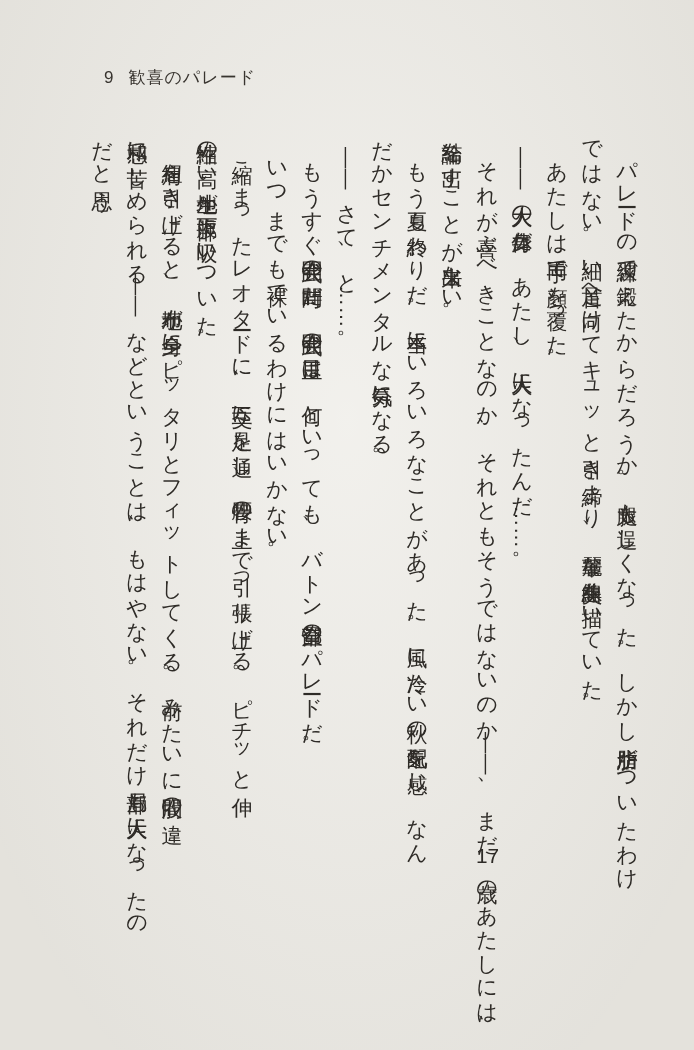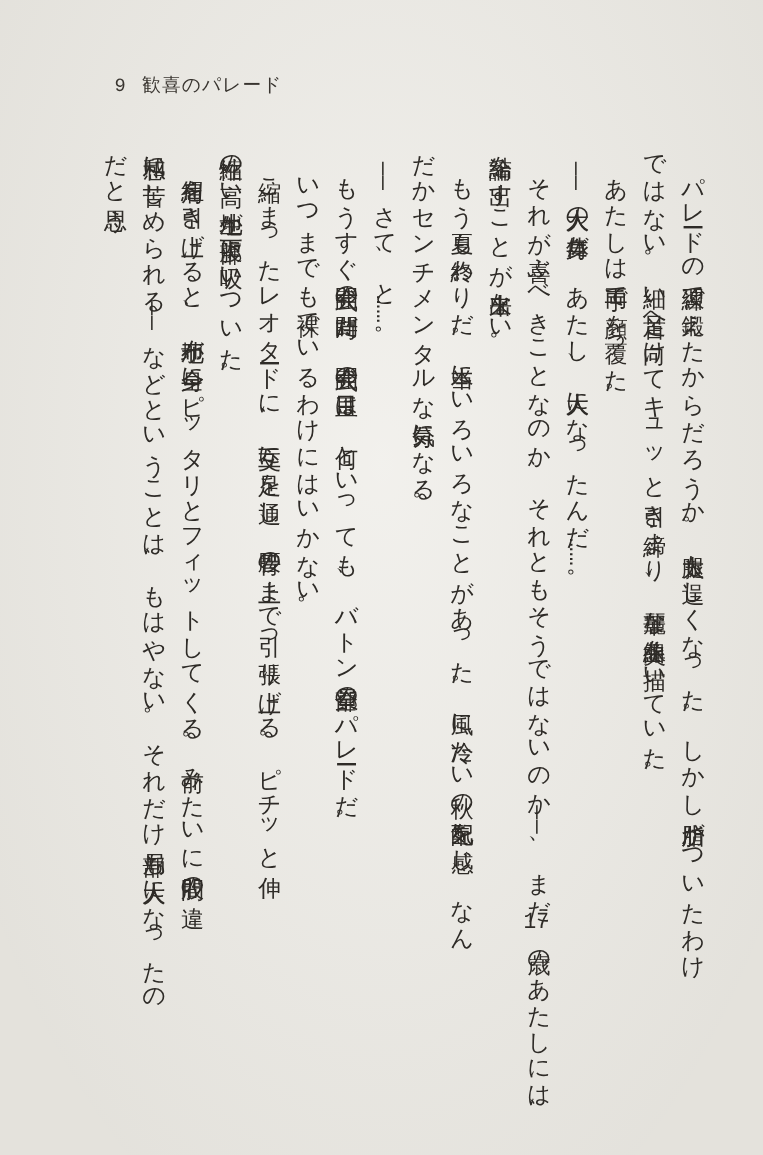--- a/index.html
+++ b/index.html
@@ -8,21 +8,21 @@
     background: #d8d6d0;
   }
   .page {
     position: relative;
     width: 694px;
     height: 1050px;
     background:
       radial-gradient(ellipse at 50% 40%, rgba(255,255,255,0.35), rgba(0,0,0,0.03) 85%),
       #ebe9e3;
     overflow: hidden;
-    font-family: Liberation Mono, monospace;
+    font-family: Liberation Sans, sans-serif;
   }
   
   .running-head {
     position: absolute;
     top: 66px;
     left: 104px;
     font-size: 17px;
     letter-spacing: 1px;
     color: #38342f;
     white-space: nowrap;

